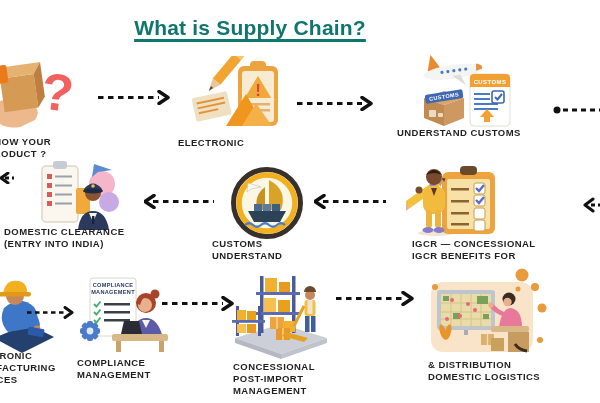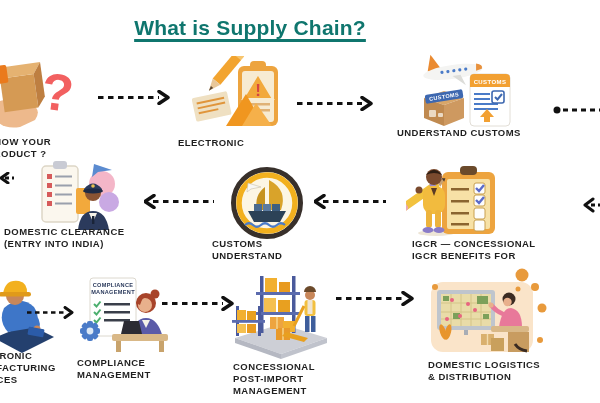--- a/index.html
+++ b/index.html
@@ -372,15 +372,15 @@
   <circle cx="86" cy="33" r="6.5" fill="#3A2B22"></circle>
   <circle cx="84.5" cy="36" r="4.2" fill="#E8B08C"></circle>
   <rect x="58" y="68" width="13" height="11" fill="#D9B06E"></rect>
   <line x1="64.5" y1="68" x2="64.5" y2="79" stroke="#F2DCAE" stroke-width="1.4"></line>
   <rect x="68" y="72" width="13" height="13" fill="#C9A05C"></rect>
   <rect x="68" y="60" width="38" height="6" rx="2" fill="#D9B887"></rect>
   <rect x="85" y="66" width="21" height="20" fill="#C89C60"></rect>
   <path d="M92,78 q4,6 12,7" fill="none" stroke="#3A2B22" stroke-width="3"></path>
 </svg>
 <div class="abs node-label t-left" style="left:428px;top:359px;width:140px">
+  <div>&amp; DISTRIBUTION</div>
   <div>DOMESTIC LOGISTICS</div>
-  <div>&amp; DISTRIBUTION</div>
 </div>
 
 </body></html>

